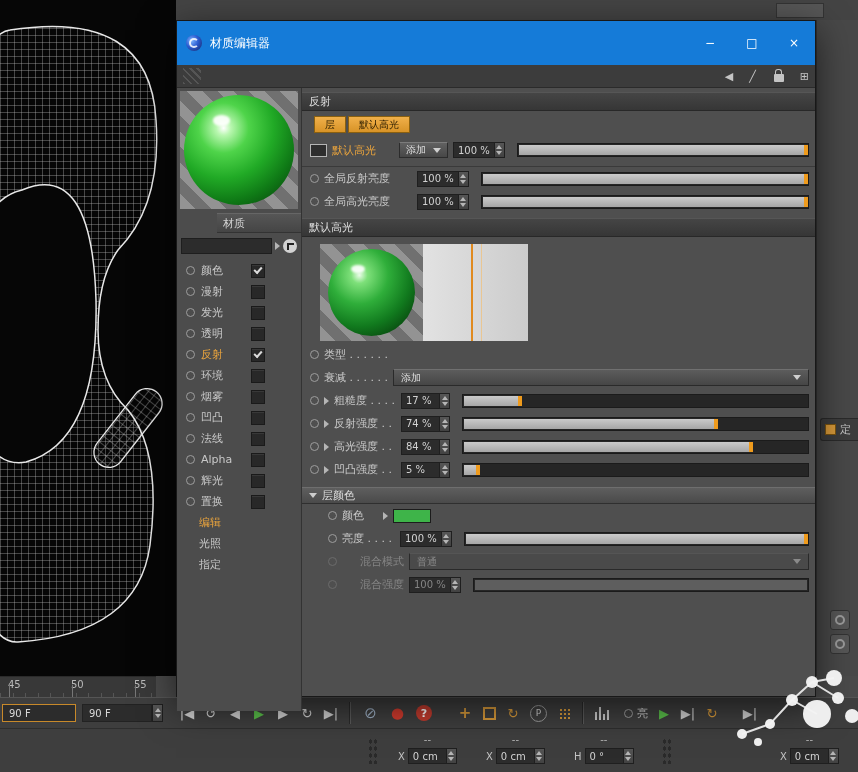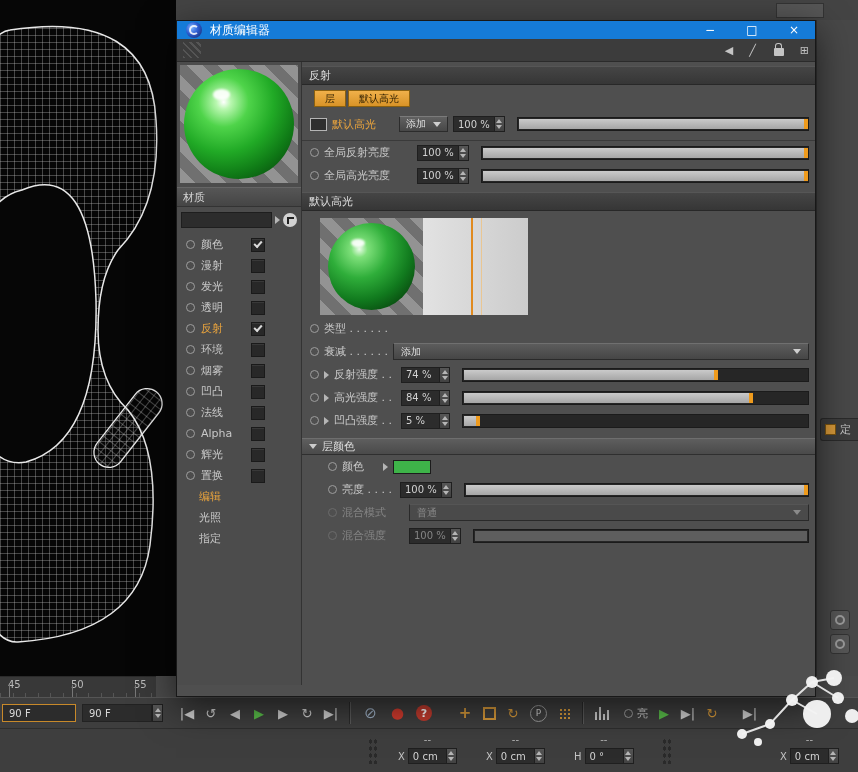--- a/index.html
+++ b/index.html
@@ -90,21 +90,21 @@
        display:flex;align-items:center;padding:0 7px;color:#ddd;font-size:10px;flex:1;box-sizing:border-box;}
   .dropdown.dis{background:#4a4a4a;color:#8a8a8a;border-top-color:#555;}
   .dropdown.dis .caret{border-top-color:#8a8a8a;}
   .lbl{white-space:nowrap;overflow:hidden;flex:none;font-size:11px;color:#c8c8c8;}
   .accent{color:#e8a33d !important;}
   .dimtxt{color:#858585;}
 
   
   .window{left:176px;top:20px;width:640px;height:677px;background:#4f4f4f;border:1px solid #181818;
           box-shadow:0 10px 34px rgba(0,0,0,.6);box-sizing:border-box;z-index:10;}
-  .titlebar{height:18px;background:#157bd8;display:flex;align-items:center;padding-left:9px;}
+  .titlebar{height:44px;background:#157bd8;display:flex;align-items:center;padding-left:9px;}
   .applogo{width:16px;height:16px;border-radius:50%;flex:none;position:relative;
            background:radial-gradient(circle at 35% 35%,#7db5ff 0%,#2b5bd0 45%,#16245e 100%);}
   .applogo::after{content:"";position:absolute;inset:3px;border:2px solid rgba(255,255,255,.85);
            border-right-color:transparent;border-radius:50%;}
   .title{color:#fff;font-size:12px;margin-left:8px;}
   .winbtns{margin-left:auto;display:flex;height:30px;}
   .wbtn{width:42px;height:30px;display:flex;align-items:center;justify-content:center;color:#fff;font-size:12px;}
   .wtoolbar{height:22px;background:#3c3c3c;border-bottom:1px solid #2b2b2b;display:flex;align-items:center;padding:0 6px;}
   .hatch{width:18px;height:16px;background:repeating-linear-gradient(45deg,#555 0 2px,#3c3c3c 2px 5px);}
   .wt-ico{color:#c4c4c4;font-size:11px;margin-left:16px;}
@@ -116,21 +116,21 @@
   .rightcol{flex:1;overflow:hidden;}
 
   .stripebg{background:repeating-linear-gradient(45deg,#939393 0 11px,#707070 11px 22px);}
   .preview{margin:3px;width:118px;height:118px;position:relative;}
   .sphere{position:absolute;border-radius:50%;}
   .sphere::after{content:"";position:absolute;left:26%;top:18%;width:16%;height:10%;border-radius:50%;
            background:rgba(255,255,255,.9);filter:blur(1px);}
   .sph-big{left:4px;top:4px;width:110px;height:110px;
            background:radial-gradient(circle at 36% 30%,#ffffff 0%,#b9f7b0 7%,#4fd44a 24%,#21aa26 48%,#0f7a16 70%,#0a4e0f 88%,#073c0b 100%);}
   .matbar{margin-top:4px;height:18px;background:linear-gradient(#565656,#454545);border-top:1px solid #666;
-           border-bottom:1px solid #333;display:flex;align-items:center;padding-left:6px;font-size:11px;color:#d5d5d5;}
+           border-bottom:1px solid #333;display:flex;align-items:center;padding-left:6px;font-size:11px;color:#d5d5d5;margin-left:40px;}
   .matrow{display:flex;align-items:center;gap:3px;padding:5px 4px 2px 4px;}
   .matfield{flex:1;height:14px;background:#2c2c2c;border:1px solid #1e1e1e;}
   .pick{width:14px;height:14px;border-radius:50%;background:#d2d2d2;position:relative;flex:none;}
   .pick::after{content:"";position:absolute;left:4px;top:4px;width:5px;height:5px;
            border-top:2px solid #222;border-left:2px solid #222;}
   .chlist{margin-top:4px;}
   .chrow{display:flex;align-items:center;height:21px;padding-left:9px;gap:6px;}
   .chrow .lbl{width:44px;}
   .exrow{display:flex;align-items:center;height:21px;padding-left:22px;}
 
@@ -153,21 +153,21 @@
        color:#ddd;font-size:10px;box-sizing:border-box;}
   .addbtn .caret{margin-left:2px;}
   .prow{display:flex;align-items:center;height:23px;padding:0 6px 0 8px;gap:5px;}
   .prow .glbl{width:88px;}
   .prow .tlbl{width:64px;}
   .prow .plbl{width:62px;}
   .grp{padding-left:26px;}
   .grp .clbl{width:36px;}
   .grp .blbl{width:53px;}
   .grp .xlbl{width:82px;}
-  .grp .mlbl{width:62px;}
+  .grp .mlbl{width:62px;text-align:right;}
   .swatch{width:36px;height:12px;border:1px solid #1c1c1c;}
   .sep-cb{padding-left:24px;}
   .sep-cb .lbl{width:78px;}
   .specprev{display:flex;margin:7px 0 2px 18px;}
   .spbox{width:103px;height:97px;position:relative;}
   .sph-sm{left:8px;top:5px;width:87px;height:87px;
        background:radial-gradient(circle at 36% 30%,#eafce8 0%,#7ee07a 10%,#2fae3a 35%,#117a1e 62%,#07430d 86%,#042a08 100%);}
   .falloff{width:105px;height:97px;background:linear-gradient(90deg,#e2e2e2,#cccccc);position:relative;}
   .fline{position:absolute;top:0;bottom:0;width:2px;}
   .f1{left:46%;background:#e08a1f;}
@@ -519,20 +519,35 @@
       </div>
       <div class="prow">
         <span class="ring"></span>
         <span class="lbl tlbl">衰减 . . . . . .</span>
         <span class="dropdown">
             <span>添加</span>
             <span class="caret"></span>
           </span>
       </div>
 
+      <div class="prow">
+        <span class="ring"></span>
+          <span class="tri"></span>
+        <span class="lbl plbl">粗糙度 . . . .</span>
+        <span class="valbox">
+            <span class="val">17 %</span>
+            <span class="stepper">
+              <i class="up"></i>
+              <i class="dn"></i>
+            </span>
+          </span>
+        <span class="slider">
+            <span class="fill" style="width: calc(17% - 2px);"></span>
+          </span>
+      </div>
       <div class="prow">
         <span class="ring"></span>
           <span class="tri"></span>
         <span class="lbl plbl">反射强度 . . .</span>
         <span class="valbox">
             <span class="val">74 %</span>
             <span class="stepper">
               <i class="up"></i>
               <i class="dn"></i>
             </span>

